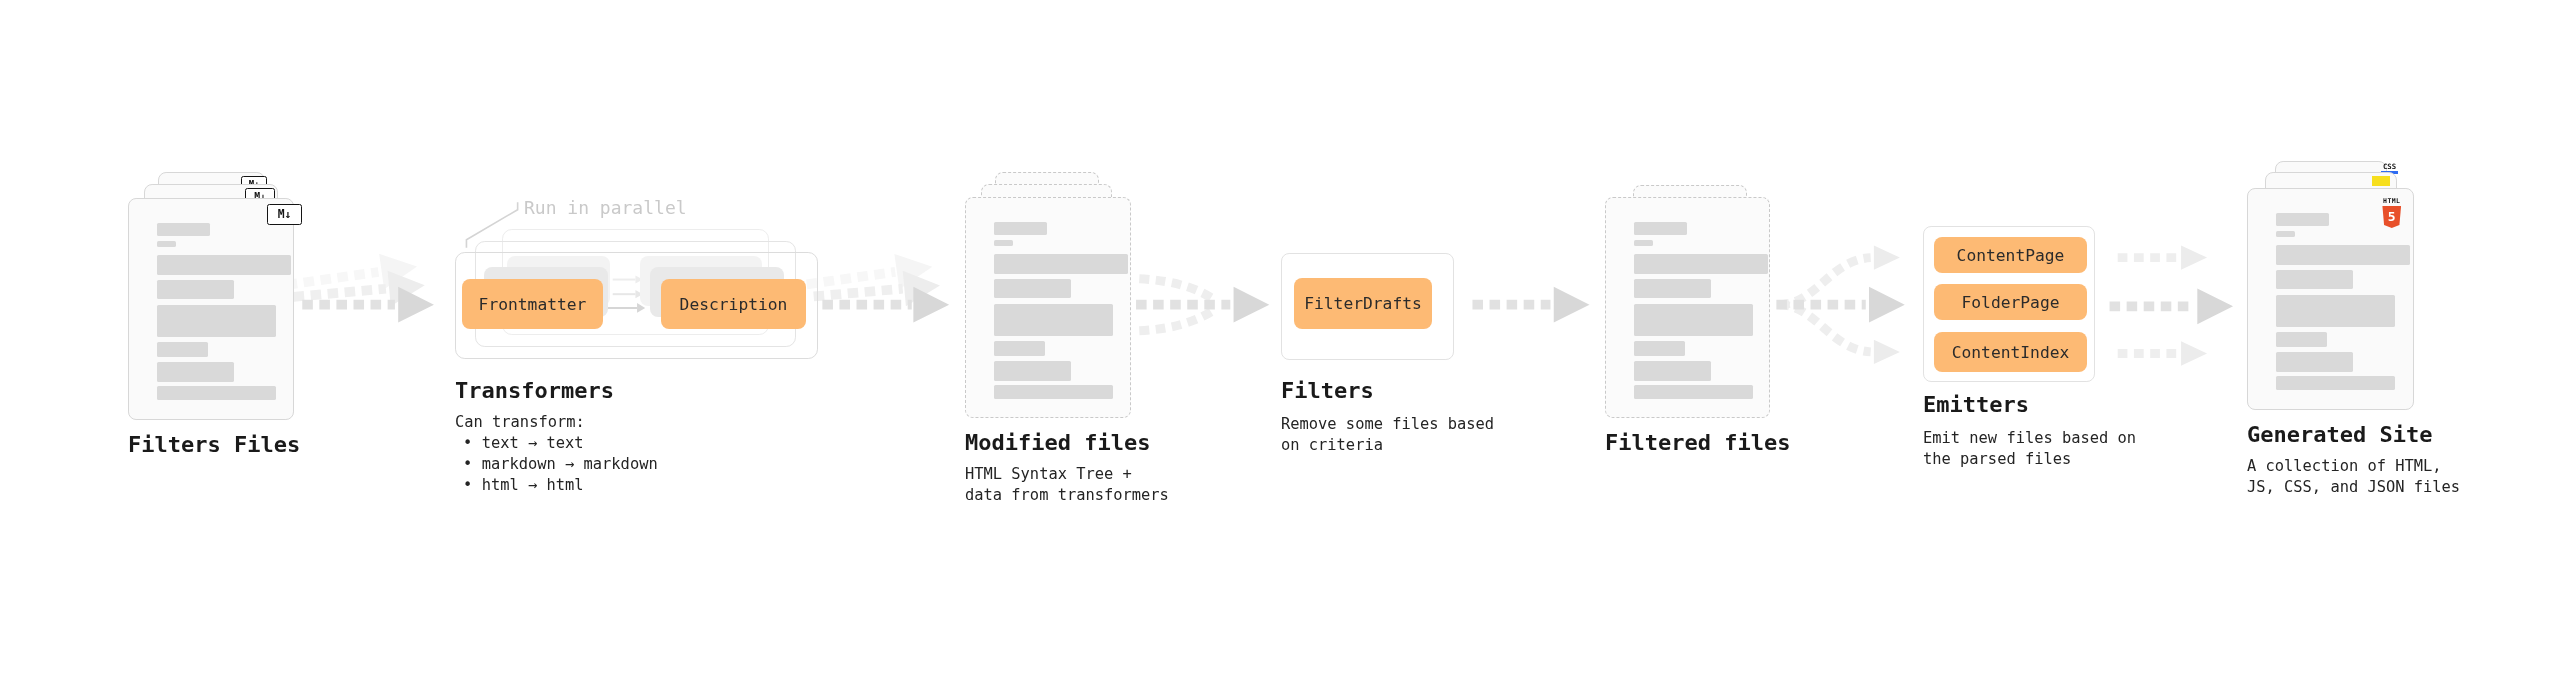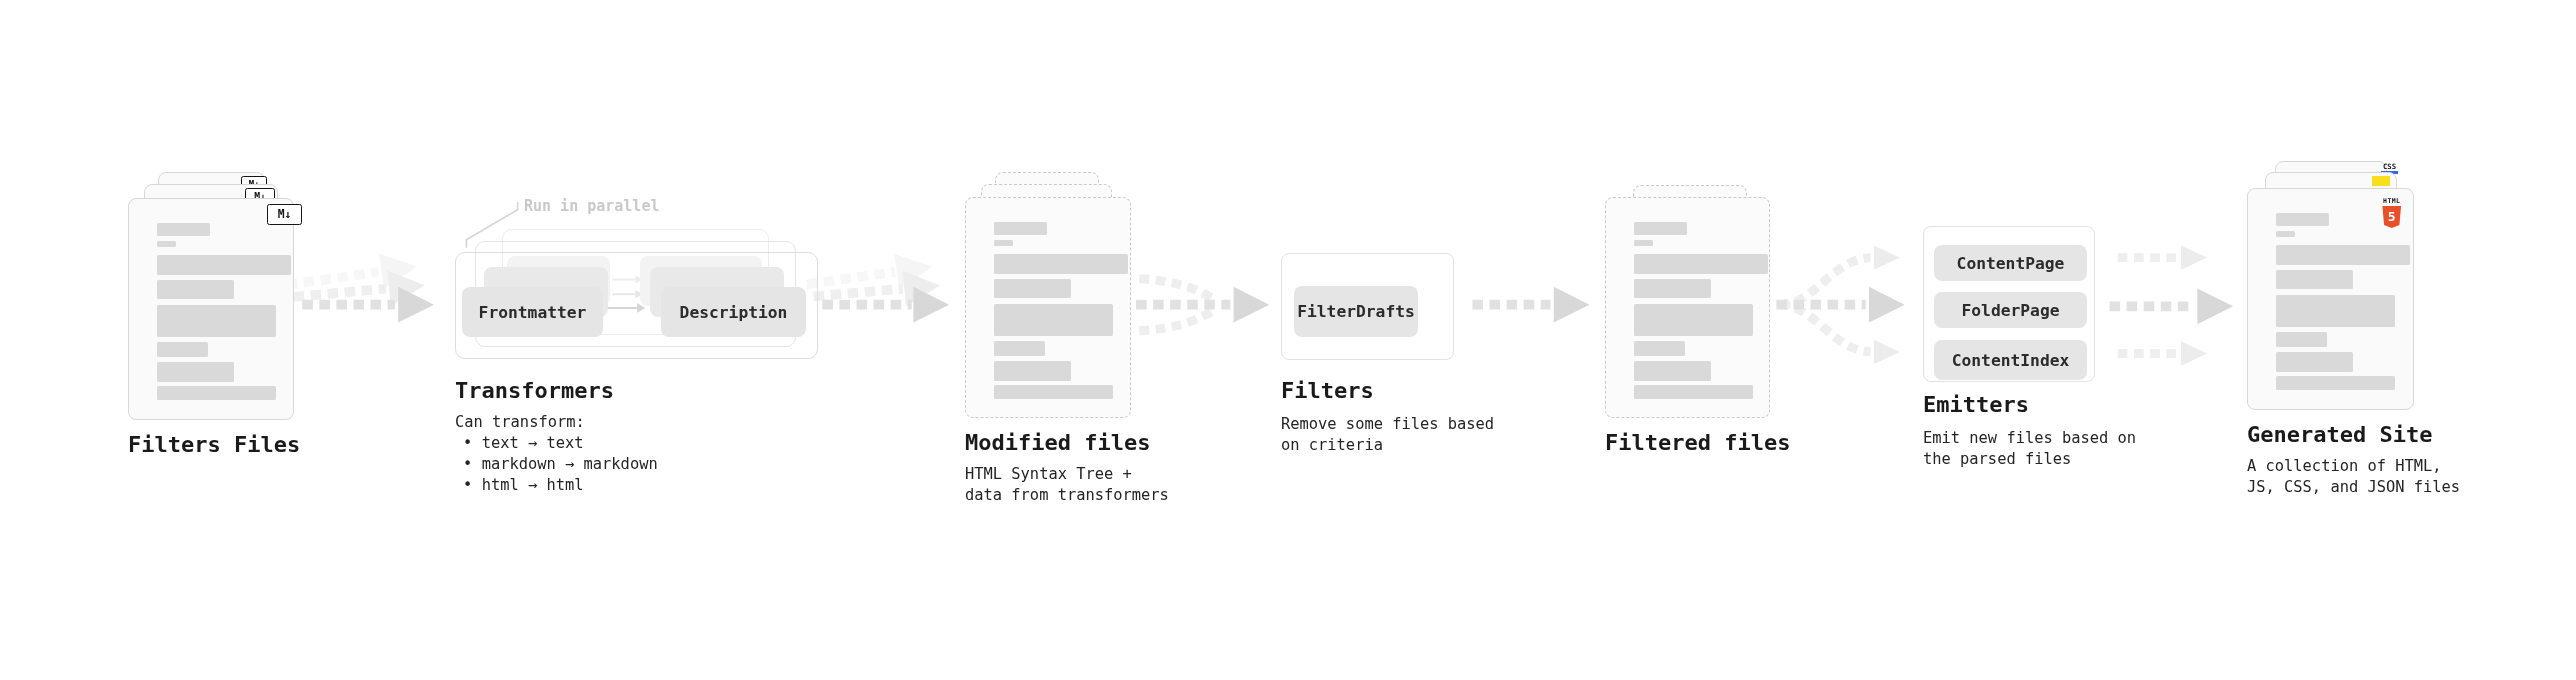--- a/index.html
+++ b/index.html
@@ -30,33 +30,33 @@
     color:#ffffff;font-size:13px;font-weight:bold;line-height:21px;text-align:center;}
   .js-icon{position:absolute;background:#f7df1e;}
   .css-icon{position:absolute;font-size:7.3px;font-weight:bold;color:#141414;text-align:center;
     border-bottom:3.3px solid #2e6bf2;line-height:8.1px;margin-left:16px;}
 
   
   .outline{position:absolute;border:1.6px solid #e9e9e9;border-radius:9.8px;box-sizing:border-box;background:transparent;}
   .outline.front{border-color:#dcdcdc;}
   .outline.mid{border-color:#e4e4e4;}
   .outline.back{border-color:#ededed;}
-  .node{position:absolute;background:#e5e5e5;border-radius:8.1px;display:flex;align-items:center;
-    justify-content:center;font-size:16.3px;font-weight:700;color:#2b2b2b;white-space:nowrap;margin-top:8px;}
+  .node{position:absolute;background:#fdba74;border-radius:8.1px;display:flex;align-items:center;
+    justify-content:center;font-size:16.3px;font-weight:400;color:#2b2b2b;white-space:nowrap;}
   .ghost{position:absolute;border-radius:8.1px;}
   .g1{background:#e9e9e9;}
   .g2{background:#f3f3f3;}
 
   .panel{position:absolute;background:#ffffff;border:1.6px solid #e2e2e2;border-radius:8.1px;box-sizing:border-box;}
 
   
   .stage-label{position:absolute;font-size:22px;font-weight:600;color:#1a1a1a;white-space:nowrap;}
   .stage-desc{position:absolute;font-size:15.4px;line-height:21px;font-weight:500;color:#242424;white-space:nowrap;}
   .stage-desc .bullet{padding-left:8.1px;}
-  .annotation{position:absolute;font-size:15px;font-weight:700;color:#c9c9c9;white-space:nowrap;}
+  .annotation{position:absolute;font-size:18px;font-weight:400;color:#c9c9c9;white-space:nowrap;}
 
   
   .dashMain{stroke:#e1e1e1;stroke-width:12;stroke-dasharray:13 8;fill:none;}
   .headMain{fill:#d8d8d8;}
   .dashG1{stroke:#efefef;stroke-width:12;stroke-dasharray:13 8;fill:none;}
   .headG1{fill:#ededed;}
   .dashG2{stroke:#f7f7f7;stroke-width:12;stroke-dasharray:13 8;fill:none;}
   .headG2{fill:#f5f5f5;}
   .dashLight{stroke:#eeeeee;stroke-width:11;stroke-dasharray:12 8;fill:none;}
   .headLight{fill:#ececec;}
@@ -197,21 +197,21 @@
       </div>
     <div class="stage-label" style="left:965px;top:430px">Modified files</div>
     <div class="stage-desc" style="left:965px;top:464px">
       <div>HTML Syntax Tree +</div>
       <div>data from transformers</div>
     </div>
   </div>
 
   <div>
     <div class="panel" style="left:1281px;top:253px;width:173px;height:107px;z-index:2"></div>
-    <div class="node" style="left:1294px;top:278px;width:124px;height:51px;z-index:3">FilterDrafts</div>
+    <div class="node" style="left:1294px;top:278px;width:138px;height:51px;z-index:3">FilterDrafts</div>
     <div class="stage-label" style="left:1281px;top:378px">Filters</div>
     <div class="stage-desc" style="left:1281px;top:414px">
       <div>Remove some files based</div>
       <div>on criteria</div>
     </div>
   </div>
 
   <div>
     <div class="card dashed" style="left:1633px;top:185px;width:114px;height:81px;z-index:2"></div>
     <div class="card dashed bars" style="left:1605px;top:197px;width:165px;height:221px;z-index:3">

